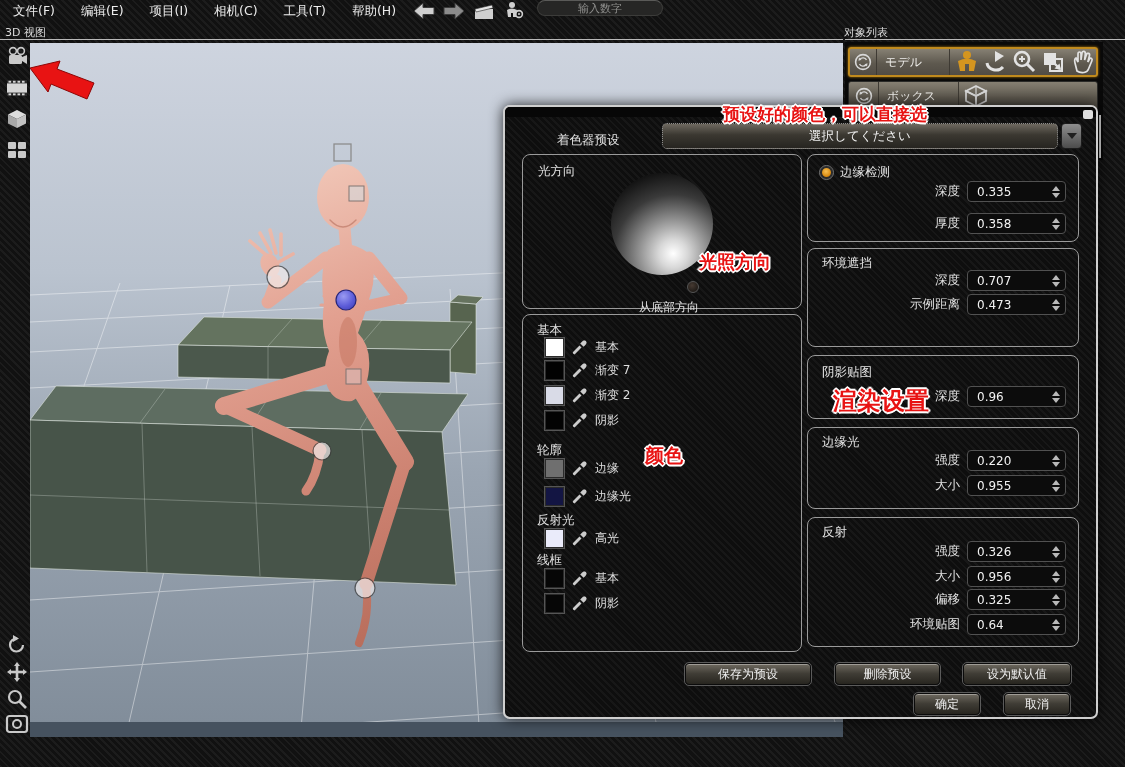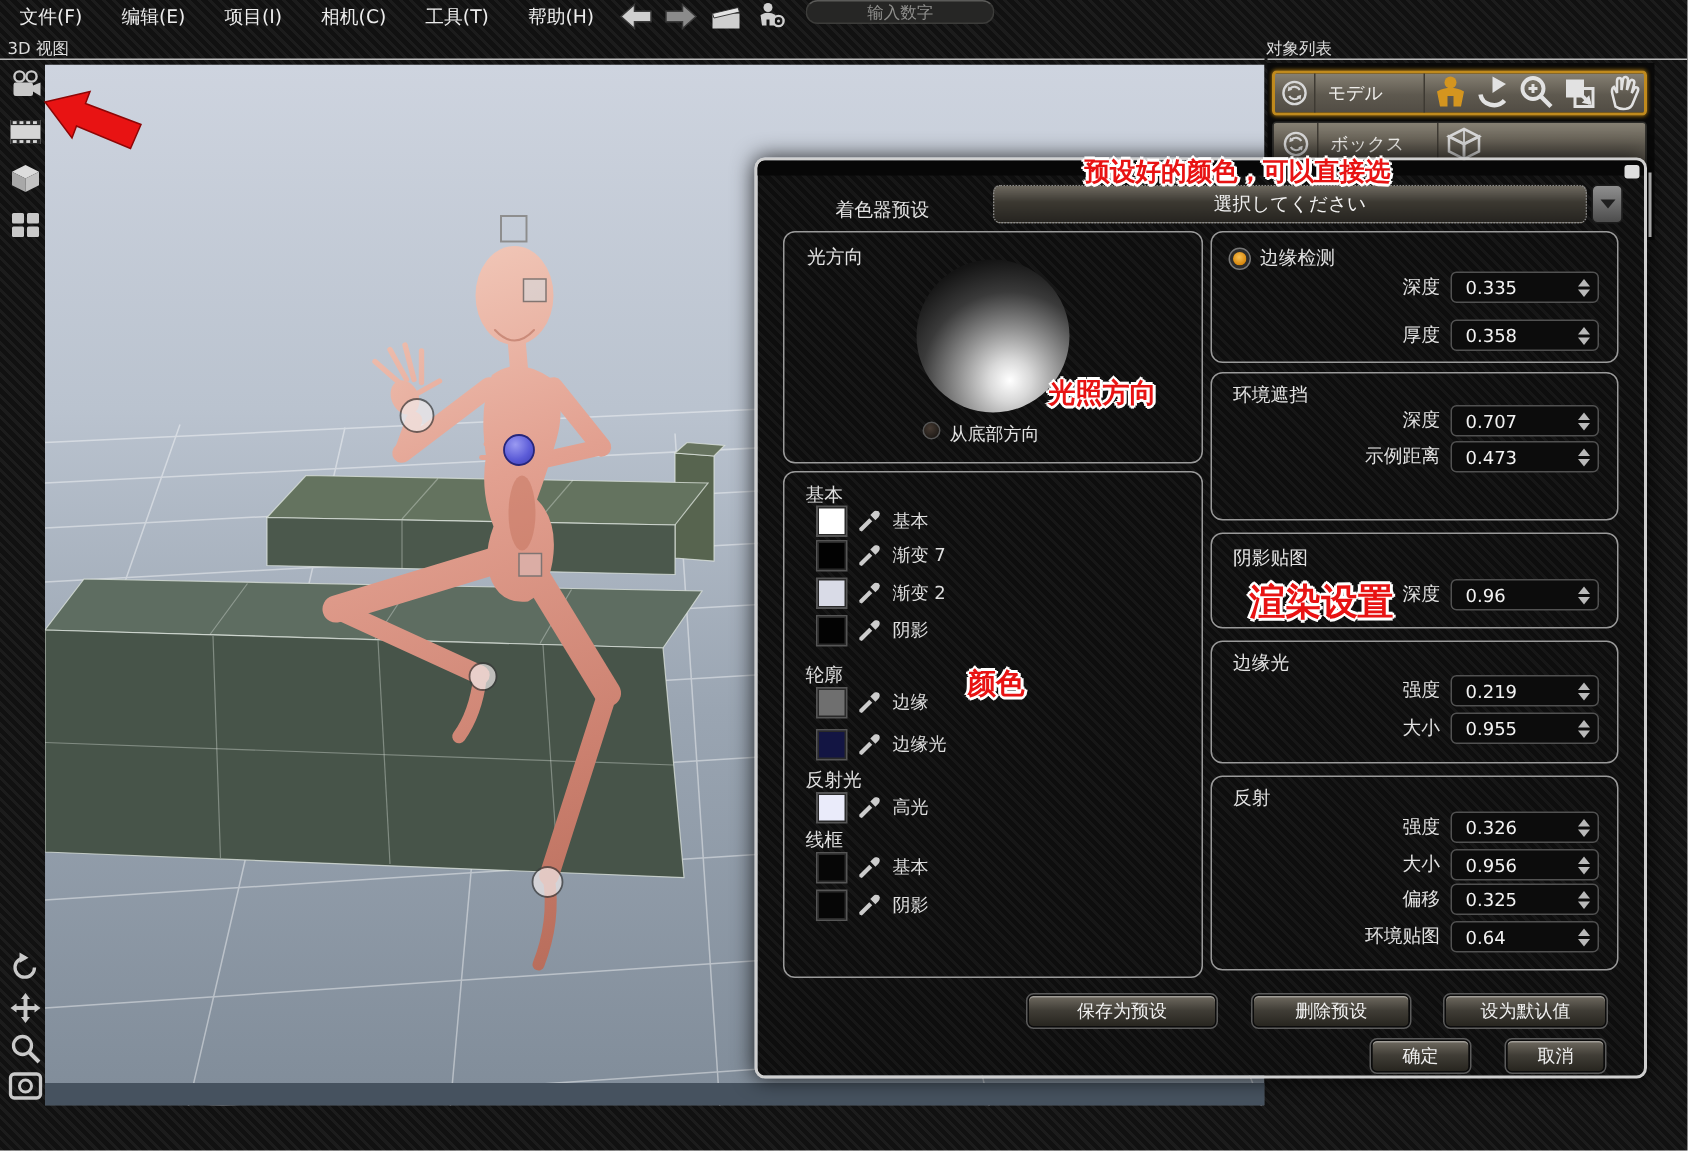--- a/index.html
+++ b/index.html
@@ -367,21 +367,21 @@
   <div class="abs dlg-close"></div>
   <span class="abs dlg-label" style="left:52px; top:25px;">着色器预设</span>
   <div class="abs dropdown">選択してください</div>
   <div class="abs dropbtn">
       <span class="caret-down"></span>
     </div>
 
   <div class="group" style="left:17px; top:47px; width:280px; height:155px;">
     <span class="abs dlg-label" style="left:15px; top:8px;">光方向</span>
     <div class="abs sphere"></div>
-    <div class="abs" style="left:92px; top:126px; display:flex; align-items:flex-start; gap:6px;">
+    <div class="abs" style="left:116px; top:126px; display:flex; align-items:flex-end; gap:6px;flex-direction:column;">
       <span class="radio-dark"></span>
       <span class="dlg-label" style="font-size:12px;">从底部方向</span>
     </div>
   </div>
 
   <div class="group" style="left:17px; top:207px; width:280px; height:338px;">
     <span class="c-grouplabel" style="top:7px;">基本</span>
     <div class="color-row" style="top:22px;">
       <span class="swatch" style="background: rgb(255, 255, 255);"></span>
       <svg width="17" height="17" viewBox="0 0 17 17">
@@ -531,21 +531,21 @@
           </span>
         </span>
     </div>
   </div>
 
   <div class="group" style="left:302px; top:320px; width:272px; height:82px;">
     <span class="abs dlg-label" style="left:14px; top:6px;">边缘光</span>
     <div class="field-row" style="left:0; top:22px; width:100%;">
       <span class="f-label">强度</span>
       <span class="spin">
-          <span class="spin-val">0.219</span>
+          <span class="spin-val">0.220</span>
           <span class="spin-arrows">
             <i class="tri-up"></i>
             <i class="tri-dn"></i>
           </span>
         </span>
     </div>
     <div class="field-row" style="left:0; top:47px; width:100%;">
       <span class="f-label">大小</span>
       <span class="spin">
           <span class="spin-val">0.955</span>

